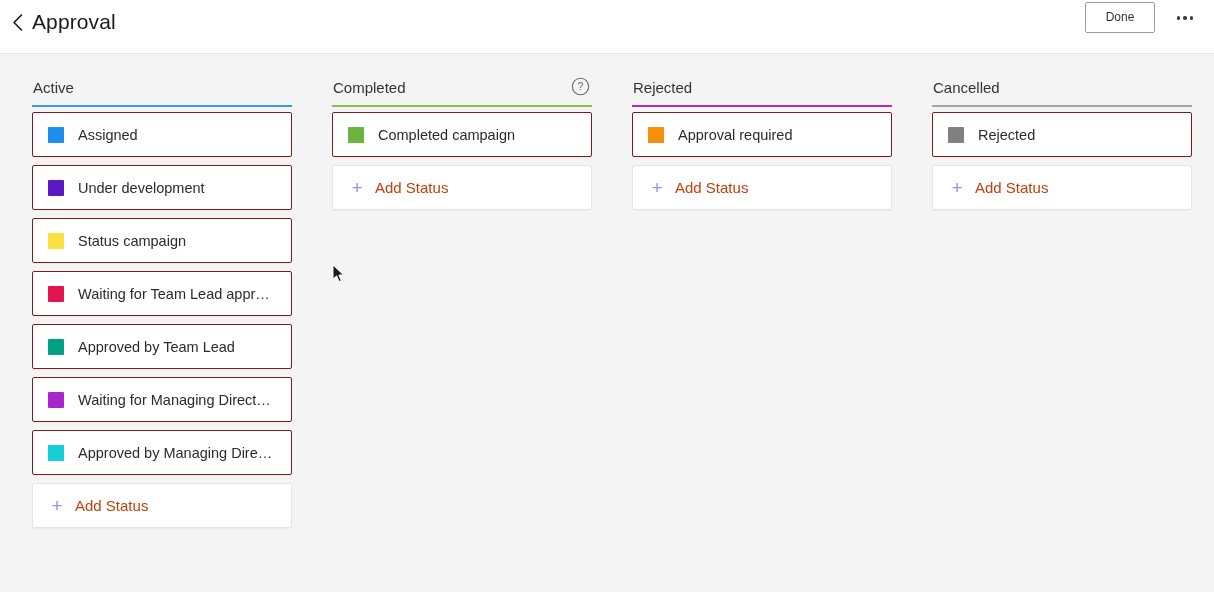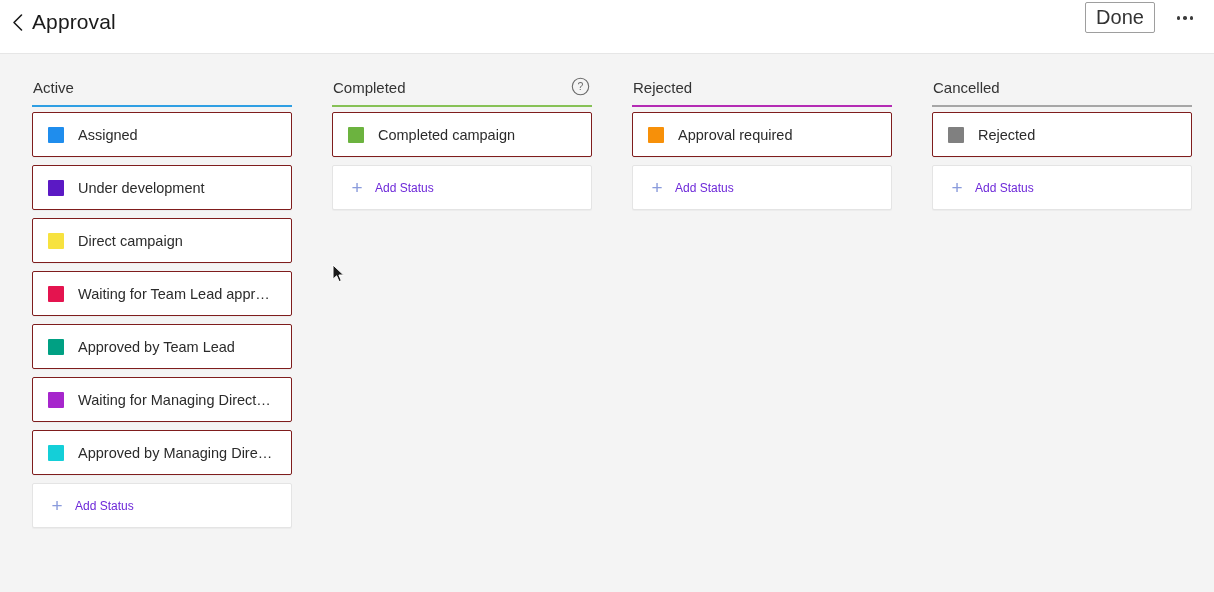--- a/index.html
+++ b/index.html
@@ -53,21 +53,21 @@
   #done-button {
     position: absolute;
     right: 59px;
     top: 2px;
     width: 70px;
     height: 31px;
     background: #ffffff;
     border: 1px solid #9e9e9e;
     border-radius: 2px;
     font-family: "Liberation Sans", sans-serif;
-    font-size: 20px;
+    font-size: 12px;
     color: #333333;
     cursor: pointer;
     padding: 0;
     line-height: 29px;
     text-align: center;
   }
   #overflow-menu {
     position: absolute;
     right: 12px;
     top: 6px;
@@ -184,22 +184,22 @@
     margin-left: 17px;
     margin-right: 11px;
     flex: 0 0 auto;
     font-size: 19px;
     line-height: 19px;
     color: #8a9bdc;
     text-align: center;
     font-weight: 300;
   }
   .add-label {
-    font-size: 12px;
-    color: #6d28d9;
+    font-size: 15px;
+    color: #c2410c;
     white-space: nowrap;
   }
 
   
   #mouse-cursor {
     position: absolute;
     left: 332px;
     top: 264px;
     width: 14px;
     height: 20px;
@@ -245,21 +245,21 @@
         <span class="status-label">Assigned</span>
       </div>
 
       <div class="status-card">
         <span class="swatch" style="background:#5b19c4;"></span>
         <span class="status-label">Under development</span>
       </div>
 
       <div class="status-card">
         <span class="swatch" style="background:#f7e23f;"></span>
-        <span class="status-label">Direct campaign</span>
+        <span class="status-label">Status campaign</span>
       </div>
 
       <div class="status-card">
         <span class="swatch" style="background:#e4144f;"></span>
         <span class="status-label">Waiting for Team Lead appr…</span>
       </div>
 
       <div class="status-card">
         <span class="swatch" style="background:#00a083;"></span>
         <span class="status-label">Approved by Team Lead</span>

